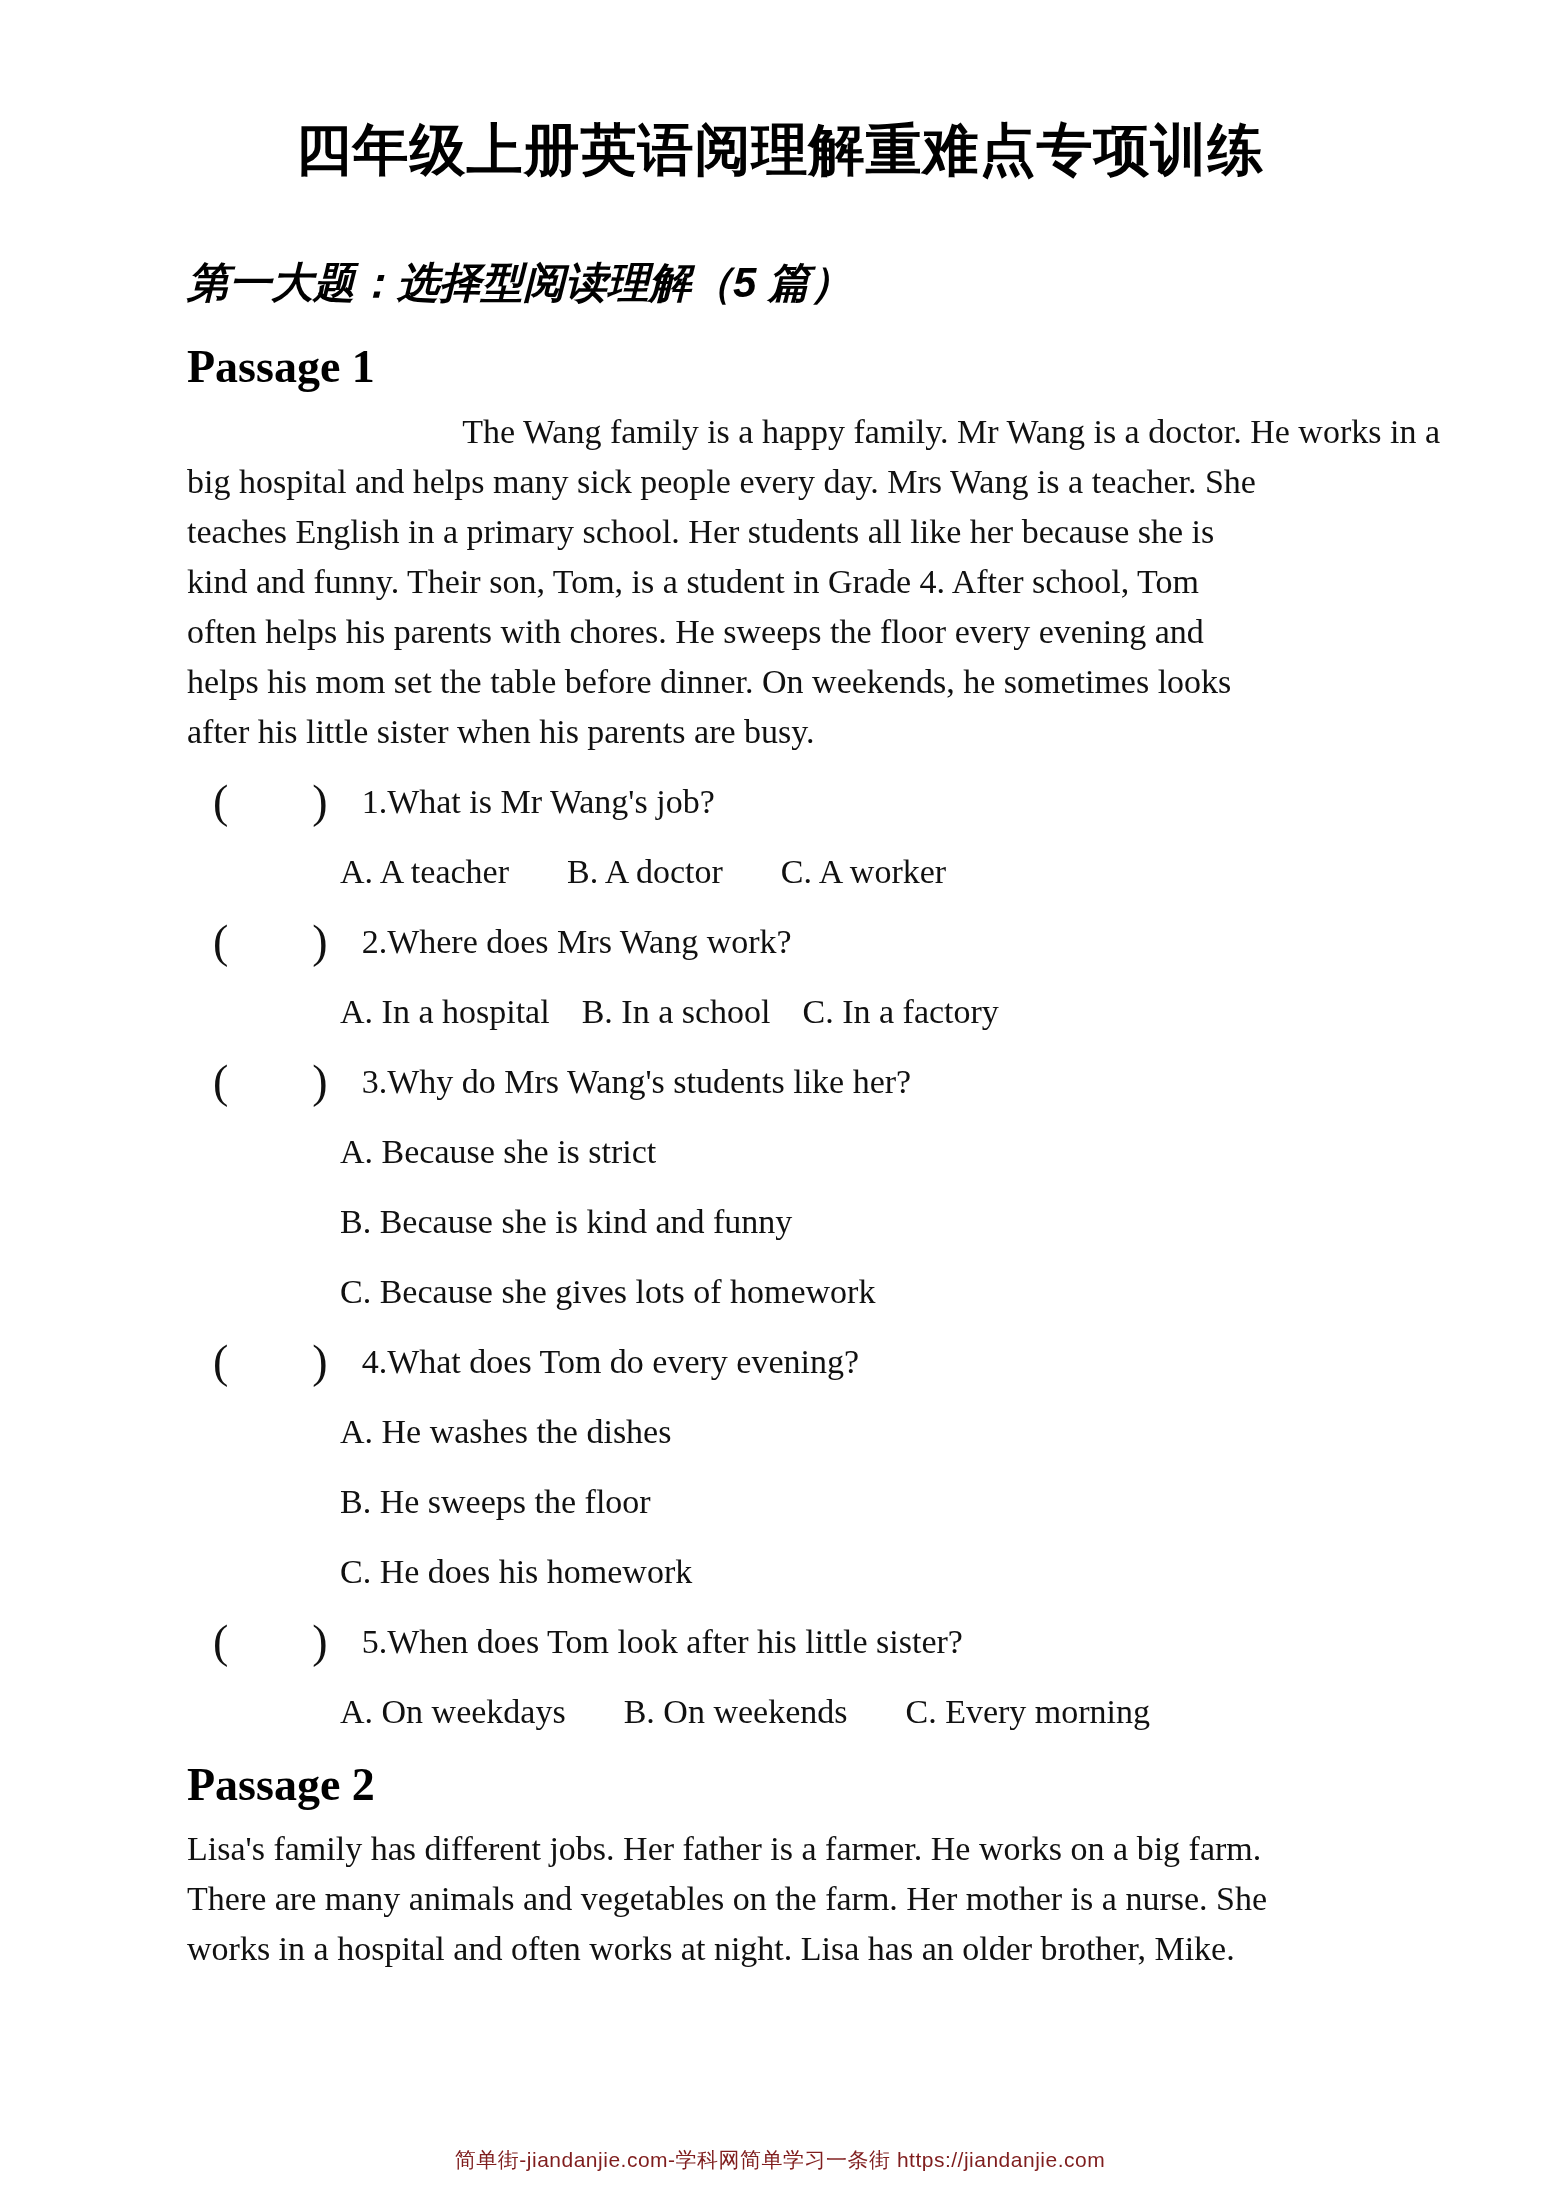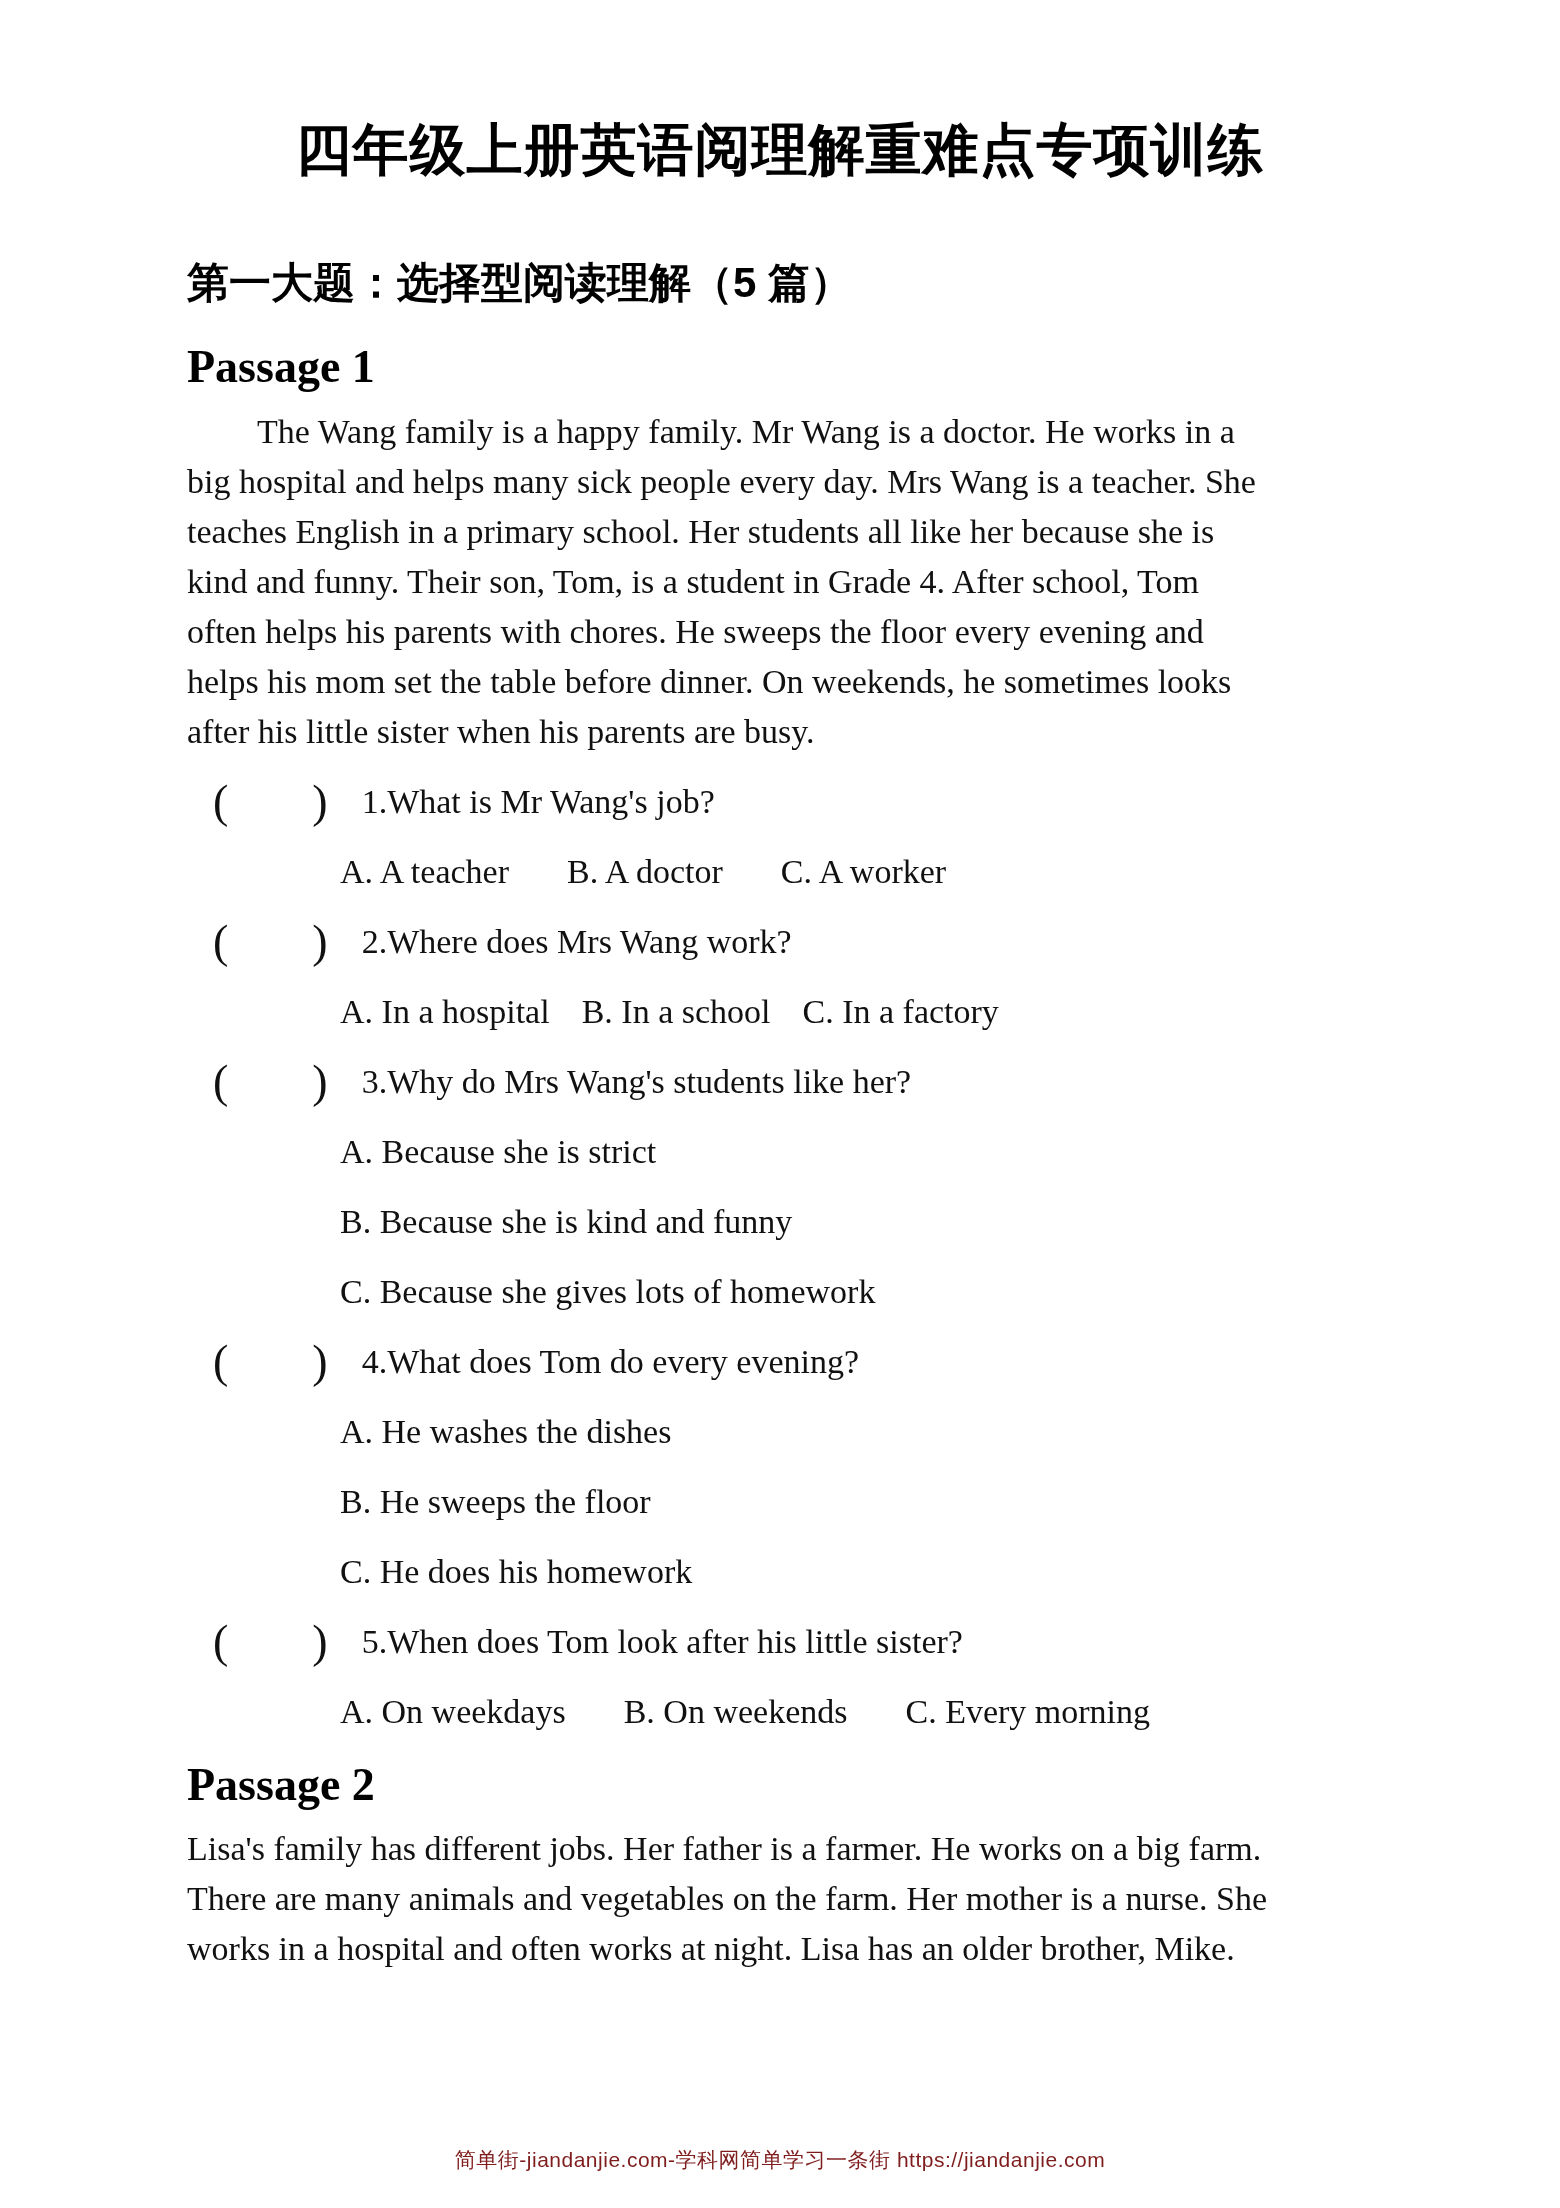--- a/index.html
+++ b/index.html
@@ -24,37 +24,38 @@
     letter-spacing: 1px;
     color: #000000;
   }
   .section-heading {
     margin: 76px 0 0 187px;
     font-family: "Liberation Sans", "DejaVu Sans", sans-serif;
     font-weight: 700;
     font-size: 42px;
     line-height: 1.15;
     color: #000000;
+    font-style: italic;
   }
   .passage-label {
     margin: 32px 0 0 187px;
     font-weight: 700;
     font-size: 46px;
     line-height: 1.2;
     color: #000000;
   }
   .passage { margin: 12px 120px 0 187px; }
   .pline {
     margin: 0;
     font-size: 34px;
     line-height: 50px;
     white-space: nowrap;
     color: #111111;
   }
-  .pline.indent { text-indent: 70px; }
+  .pline.indent { text-indent: 70px; text-align: right; }
   .qa { margin: 10px 0 0 187px; }
   .qa-line {
     display: flex;
     align-items: center;
     height: 70px;
     font-size: 34px;
     color: #111111;
   }
   .q-line { padding-left: 26px; }
   .paren { font-size: 46px; font-weight: 400; line-height: 1; }

